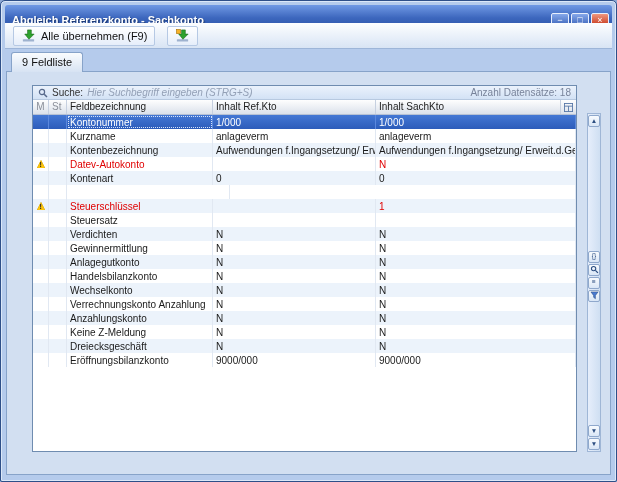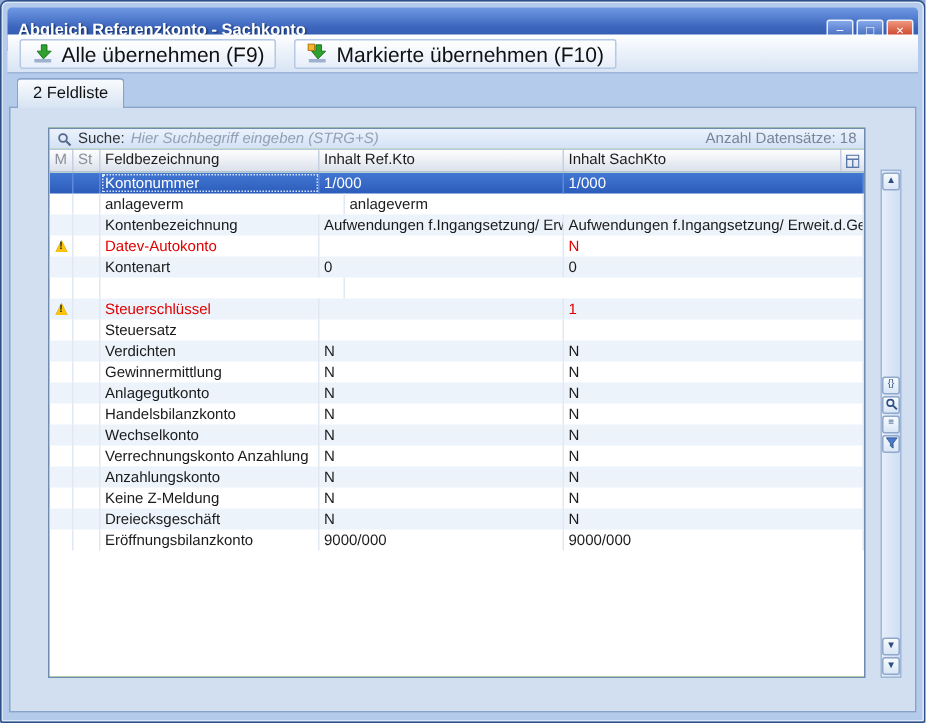--- a/index.html
+++ b/index.html
@@ -40,21 +40,21 @@
   .toolbar {
     position: absolute; left: 4px; right: 4px; top: 22px; height: 26px;
     background: linear-gradient(#fdfeff,#d8e4f4);
     border-bottom: 1px solid #9db5d8;
     display: flex; align-items: center; gap: 12px;
     padding: 0 8px;
   }
   .tbbtn {
     display: flex; align-items: center; gap: 5px;
     font-family: "Liberation Sans", sans-serif;
-    font-size: 14px; color: #111;
+    font-size: 11px; color: #111;
     background: linear-gradient(#ffffff,#e6eefa);
     border: 1px solid #b6c9e4; border-radius: 2px;
     padding: 2px 7px; height: 20px; cursor: default;
   }
   .ticon { display: inline-flex; width: 15px; height: 15px; align-items: center; justify-content: center; }
   
   .tabstrip { position: absolute; left: 5px; right: 5px; top: 49px; height: 22px; z-index: 2; padding-left: 5px; display: flex; align-items: flex-end; }
   .tab {
     font-size: 11px; color: #111;
     background: linear-gradient(#fafcfe,#d7e3f3);
@@ -168,26 +168,25 @@
       <span>Alle übernehmen (F9)</span>
     </button>
     <button class="tbbtn">
       <span class="ticon">
         <svg width="15" height="15" viewBox="0 0 16 16">
           <rect x="2" y="12" width="12" height="2.5" rx="0.5" fill="#9eb2cf"></rect>
           <path d="M11 2 v4.5 h3 L8.5 12 4 6.5 h3 V2 Z" fill="#2ea22e" stroke="#156615" stroke-width="0.6"></path>
           <rect x="1.5" y="1.5" width="4.5" height="4.5" fill="#f7b32a" stroke="#a06c00" stroke-width="0.6"></rect>
         </svg>
       </span>
-      <span>Markierte übernehmen (F10)</span>
     </button>
   </div>
 
   <div class="tabstrip">
-    <div class="tab">2 Feldliste</div>
+    <div class="tab">9 Feldliste</div>
   </div>
 
   <div class="panel">
 
     <div class="grid">
 
       <div class="searchbar">
         <span class="mag">
           <svg width="10" height="10" viewBox="0 0 10 10">
             <circle cx="4" cy="4" r="2.6" fill="none" stroke="#56688a" stroke-width="1.2"></circle>
@@ -218,20 +217,21 @@
           <div class="row alt selected">
             <div class="cell c-m"></div>
             <div class="cell c-st"></div>
             <div class="cell c-field">Kontonummer</div>
             <div class="cell c-ref">1/000</div>
             <div class="cell c-sach">1/000</div>
           </div>
           <div class="row">
             <div class="cell c-m"></div>
             <div class="cell c-st"></div>
+            <div class="cell c-field">Kurzname</div>
             <div class="cell c-ref">anlageverm</div>
             <div class="cell c-sach">anlageverm</div>
           </div>
           <div class="row alt">
             <div class="cell c-m"></div>
             <div class="cell c-st"></div>
             <div class="cell c-field">Kontenbezeichnung</div>
             <div class="cell c-ref">Aufwendungen f.Ingangsetzung/ Erweit.d.Ges</div>
             <div class="cell c-sach">Aufwendungen f.Ingangsetzung/ Erweit.d.Gesch</div>
           </div>

